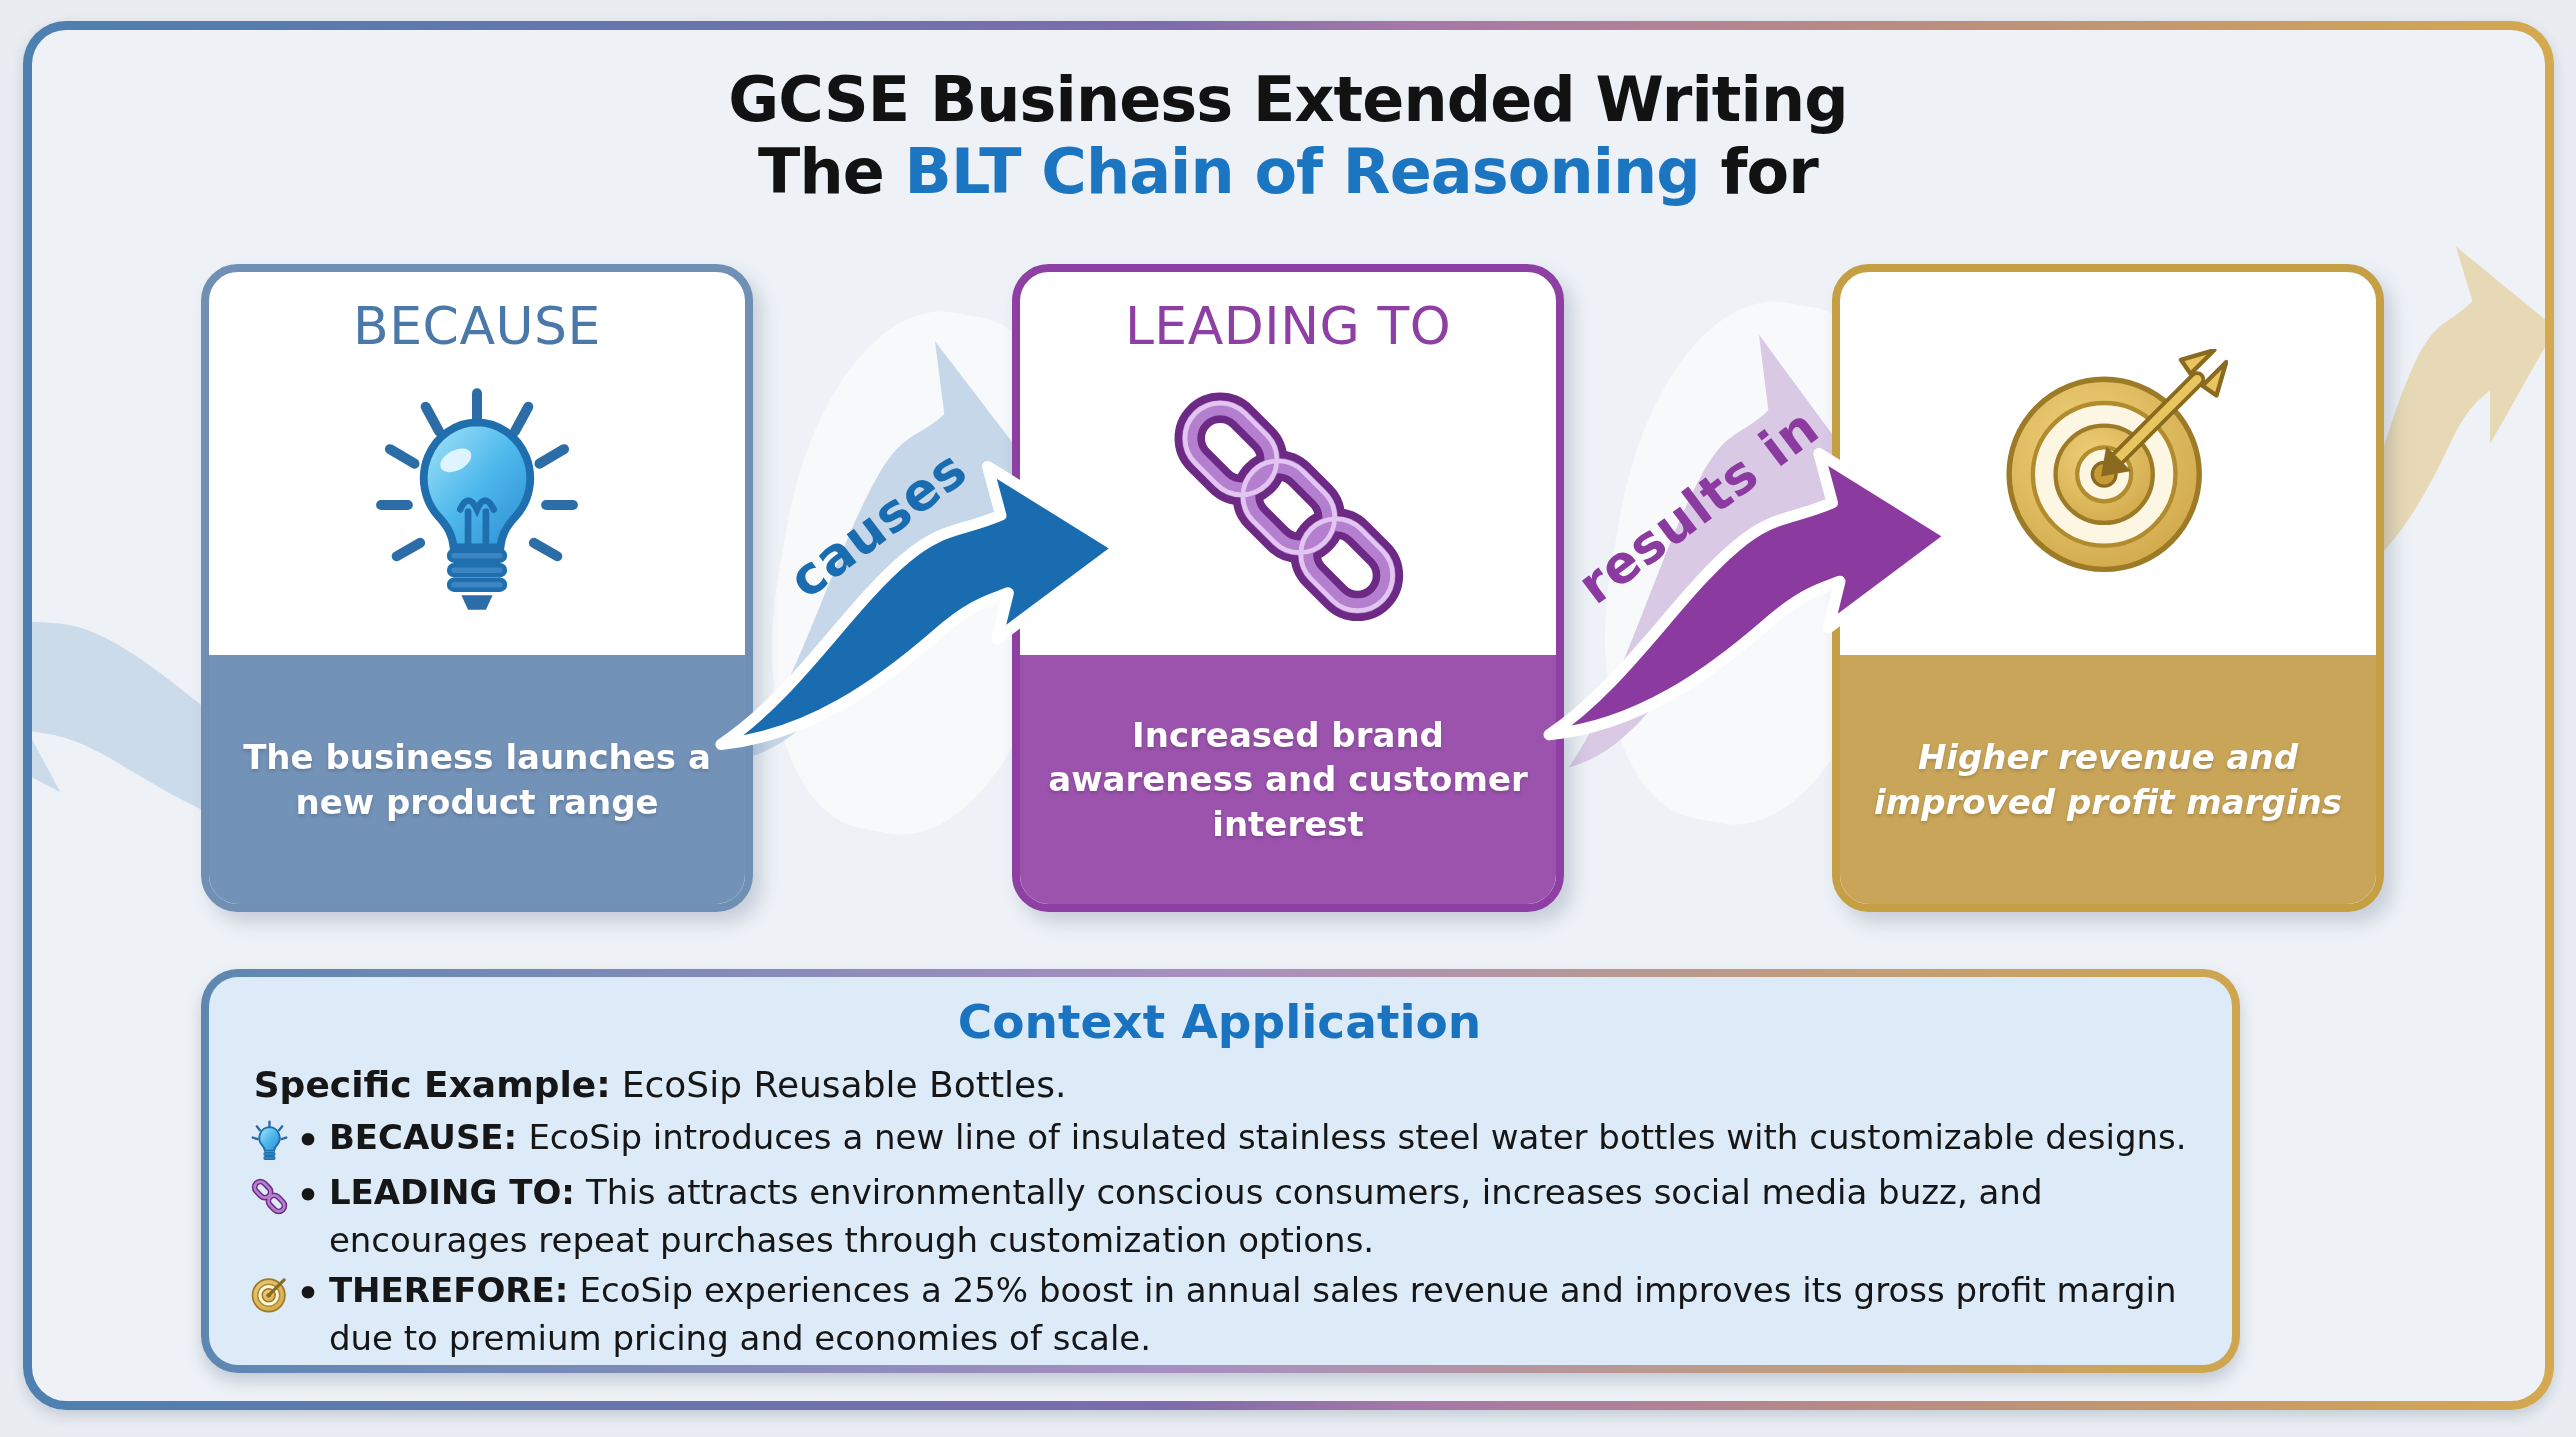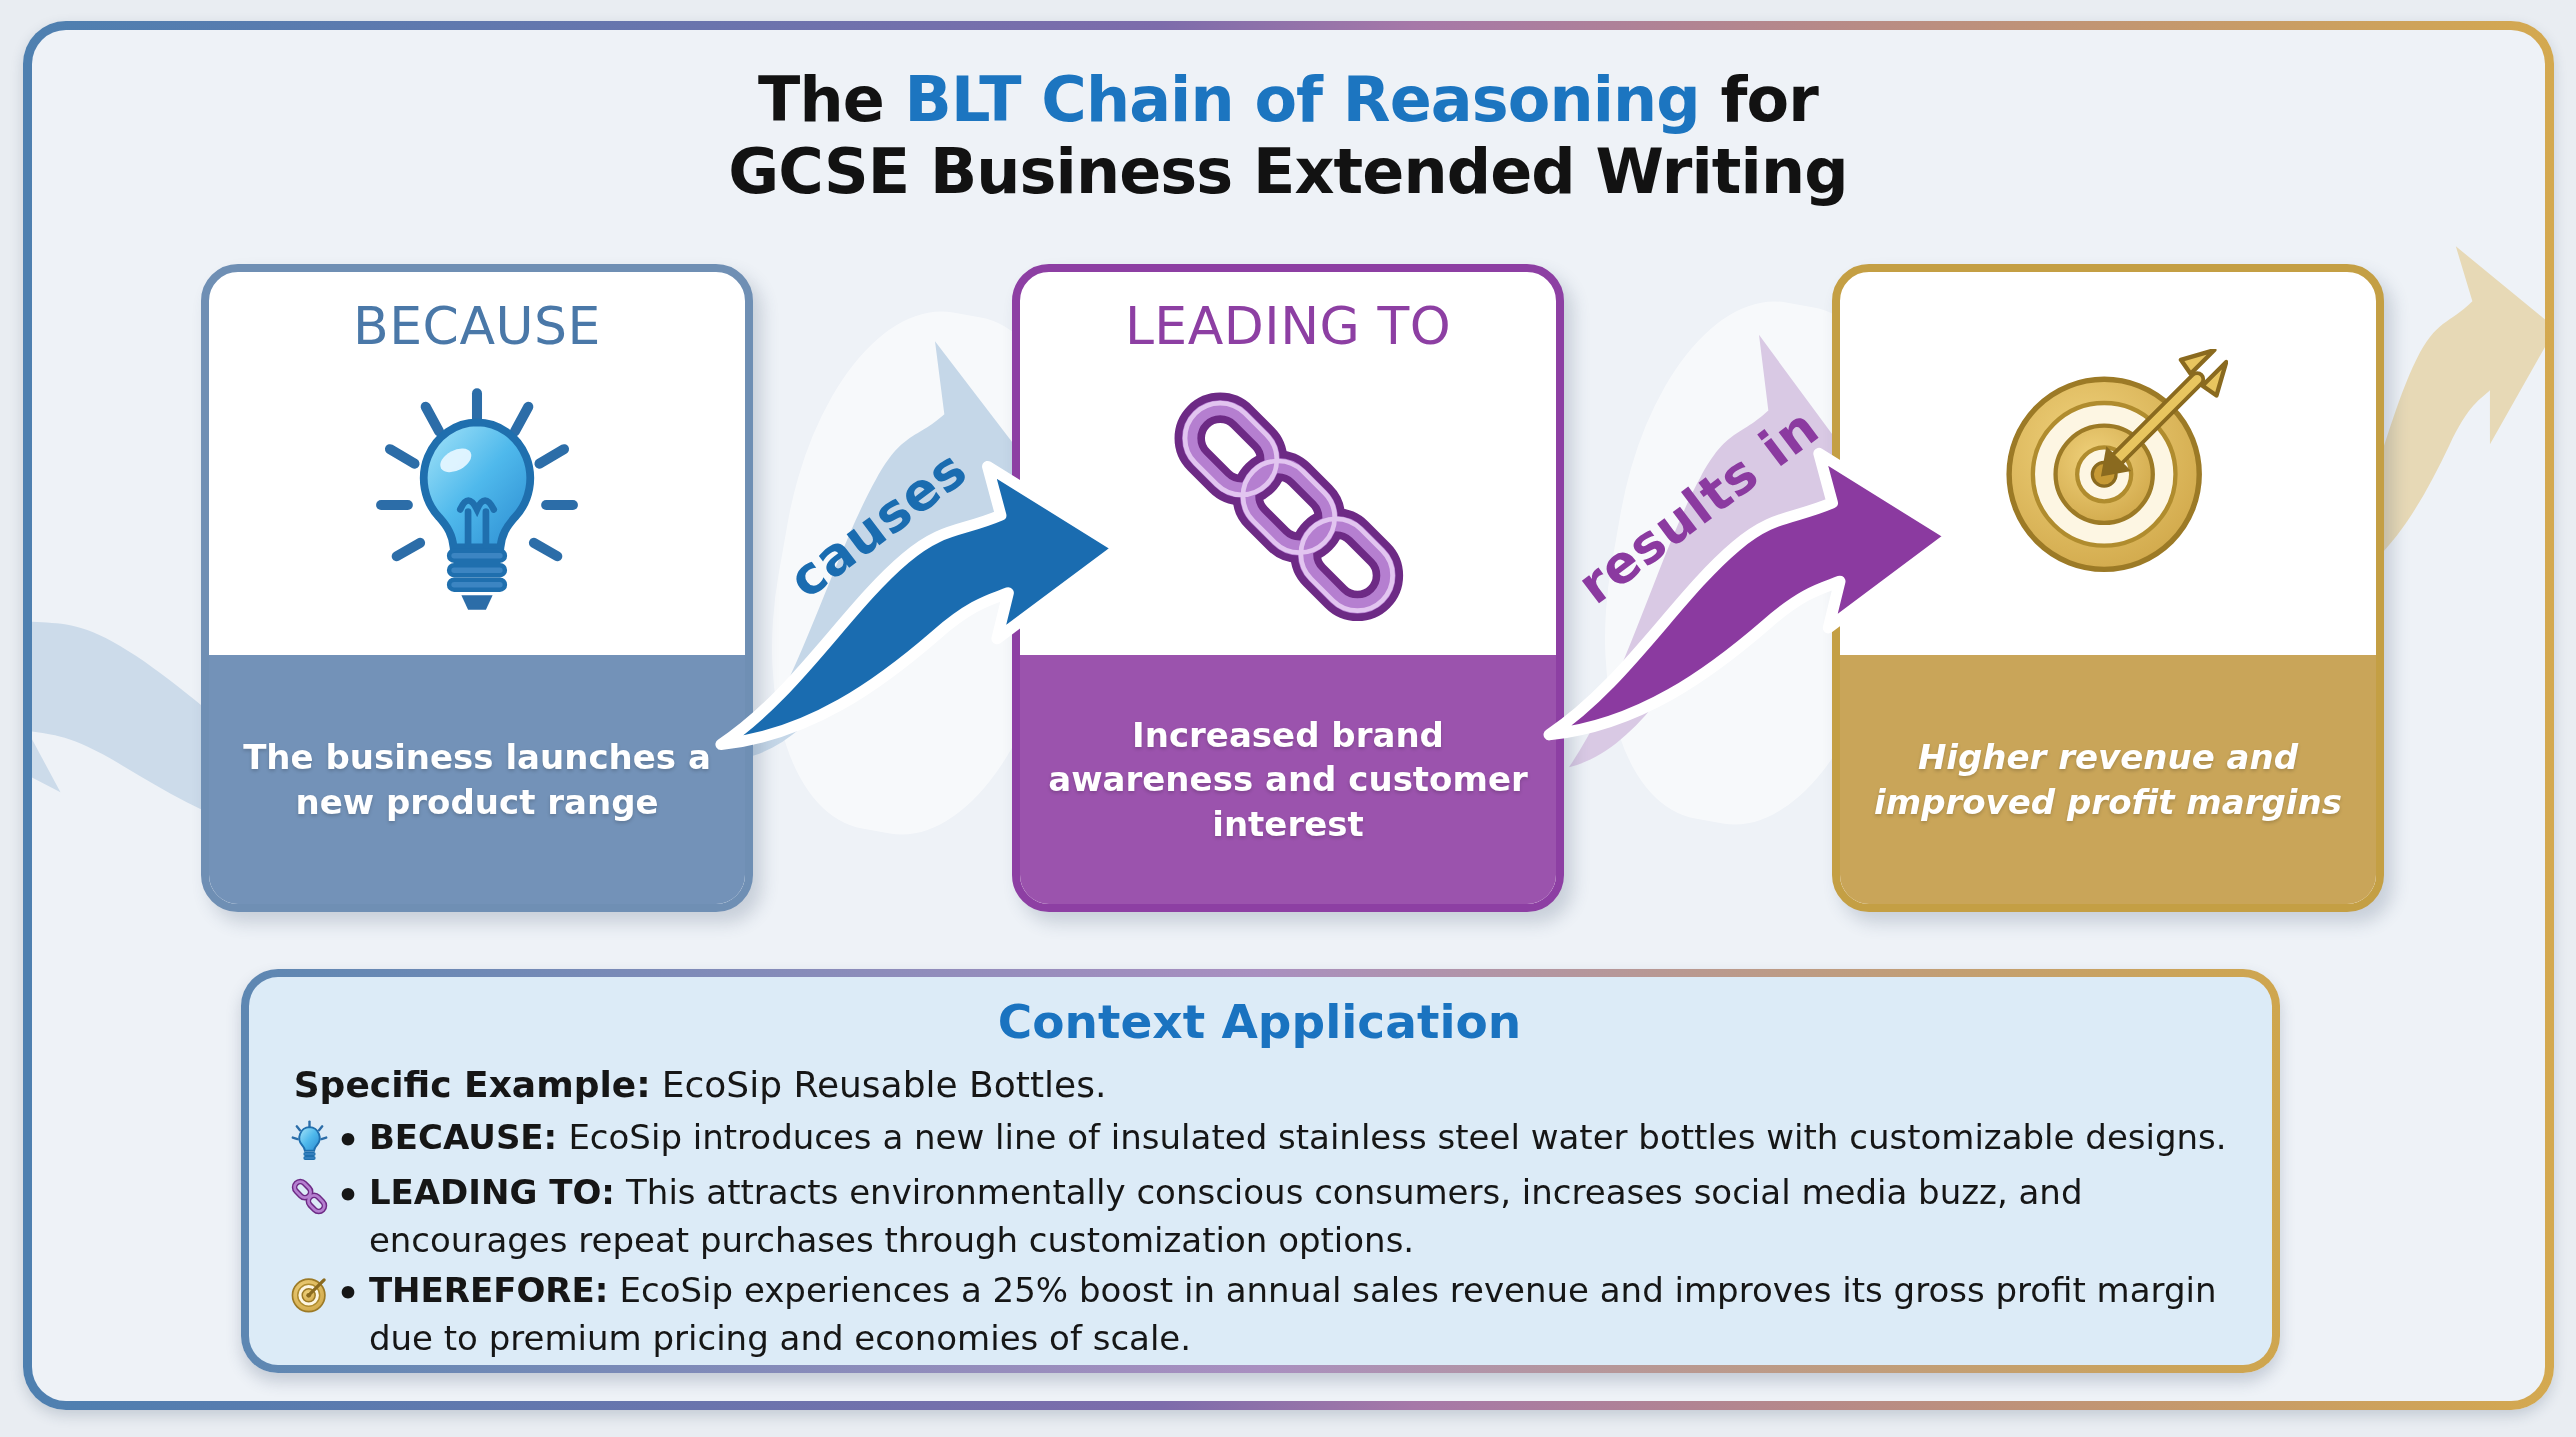--- a/index.html
+++ b/index.html
@@ -76,21 +76,20 @@
   
   .context{
     position:absolute;left:201px;top:969px;width:2039px;height:404px;
     box-sizing:border-box;z-index:2;
     border:8.4px solid transparent;border-radius:37px;
     background:
       linear-gradient(var(--context-fill,#dcebf7),var(--context-fill,#dcebf7)) padding-box,
       linear-gradient(90deg,#5d87b2 0%,#a98fc0 50%,#cfa64e 100%) border-box;
     box-shadow:0 8.4px 15px rgba(50,70,100,.22);
     padding:13px 43px 0 41px;
-    margin-left:40px;
   }
   .context-title{
     text-align:center;font-weight:bold;font-size:47px;
     color:var(--context-title,#1a73c0);margin:3.7px 0 15px;
   }
   .context-example{font-size:36px;margin:0 0 9.4px 3.7px;}
   .context-example b{margin-right:11.2px;}
   .bullet{
     display:flex;align-items:flex-start;
     font-size:34px;line-height:1.4;margin-bottom:2.8px;
@@ -137,22 +136,22 @@
       <use href="#swooshPath" fill="#d9c9e4"></use>
     </svg>
   <svg class="bg-arrow" style="left:2257px;top:169px;width:281px;height:393px;transform:rotate(-8deg)" viewBox="0 0 450 360" preserveAspectRatio="none">
       <use href="#swooshPath" fill="#e7d9b6"></use>
     </svg>
   <svg class="bg-arrow" style="left:-144px;top:413px;width:468px;height:505px;transform:scaleX(-1) rotate(18deg)" viewBox="0 0 450 360" preserveAspectRatio="none">
       <use href="#swooshPath" fill="#ccdbea"></use>
     </svg>
 
   <div class="main-title">
+    <div>GCSE Business Extended Writing</div>
     <div><span>The </span><span class="hl">BLT Chain of Reasoning</span><span> for</span></div>
-    <div>GCSE Business Extended Writing</div>
   </div>
 </div>
 
 <div class="card" id="card-because">
   <div class="card-head">BECAUSE</div>
   <div class="card-icon-wrap">
     <svg width="234" height="251" viewBox="0 0 200 225">
       <g stroke="#2c6da8" stroke-width="9" stroke-linecap="round">
         <line x1="100" y1="12" x2="100" y2="36"></line>
         <line x1="54" y1="24" x2="66" y2="46"></line>

